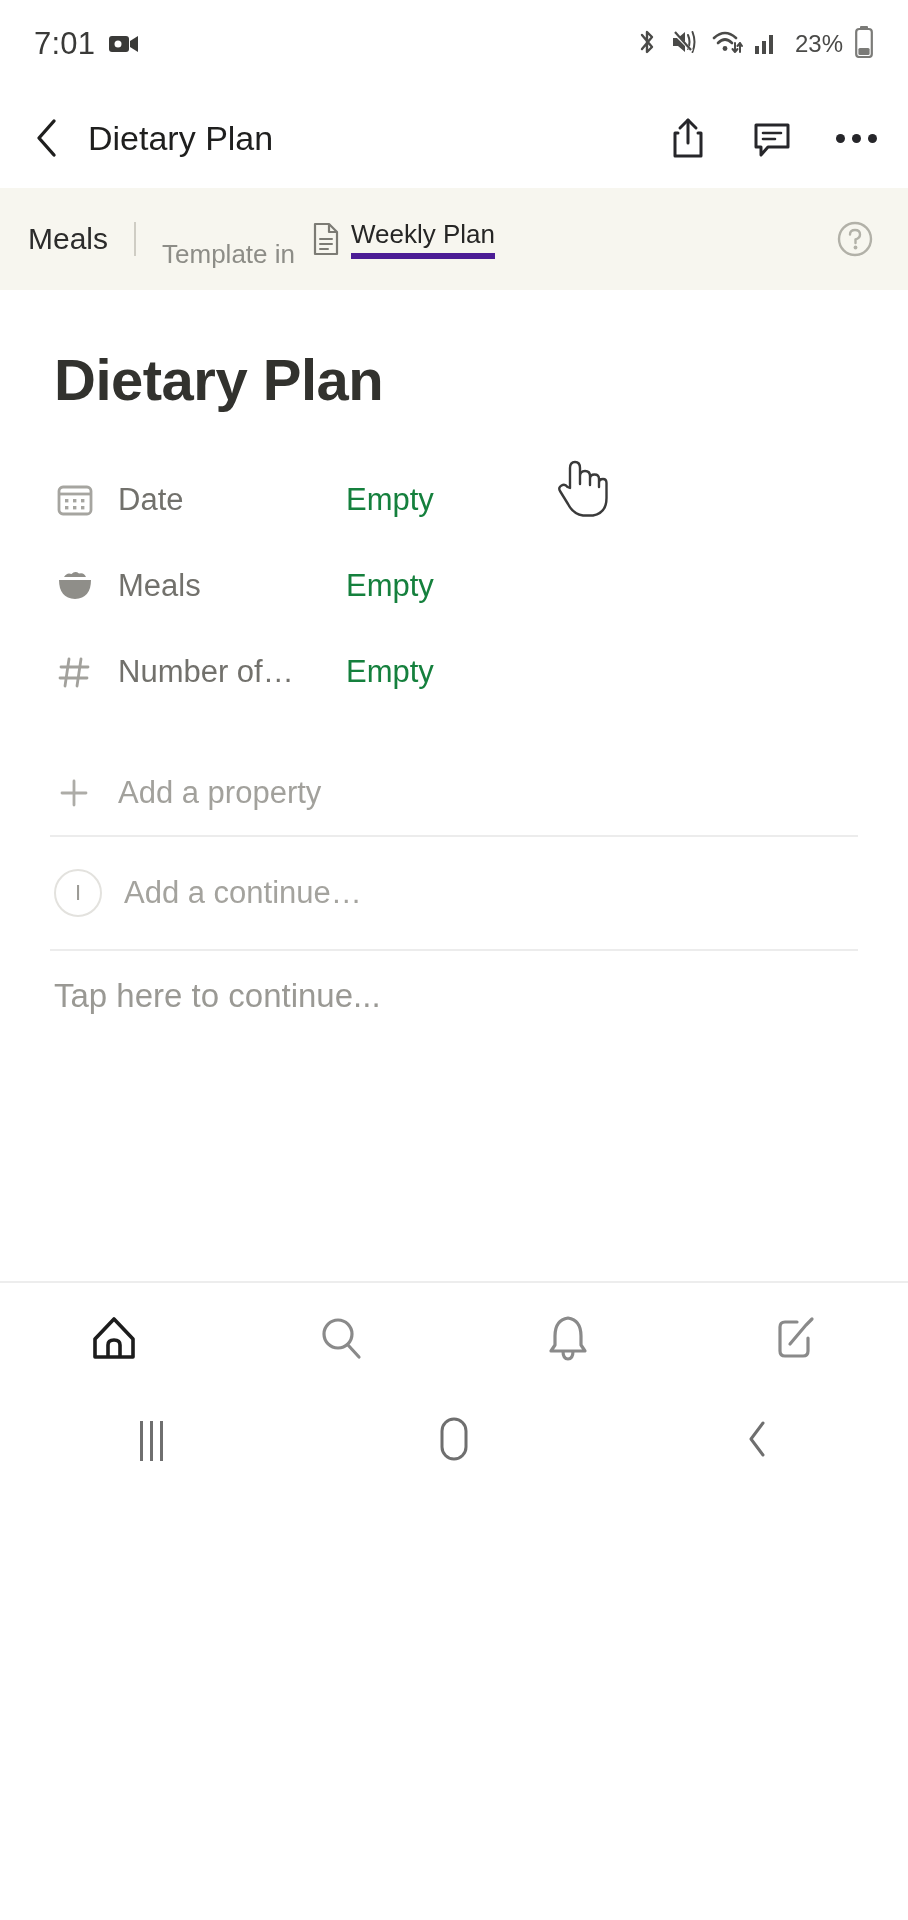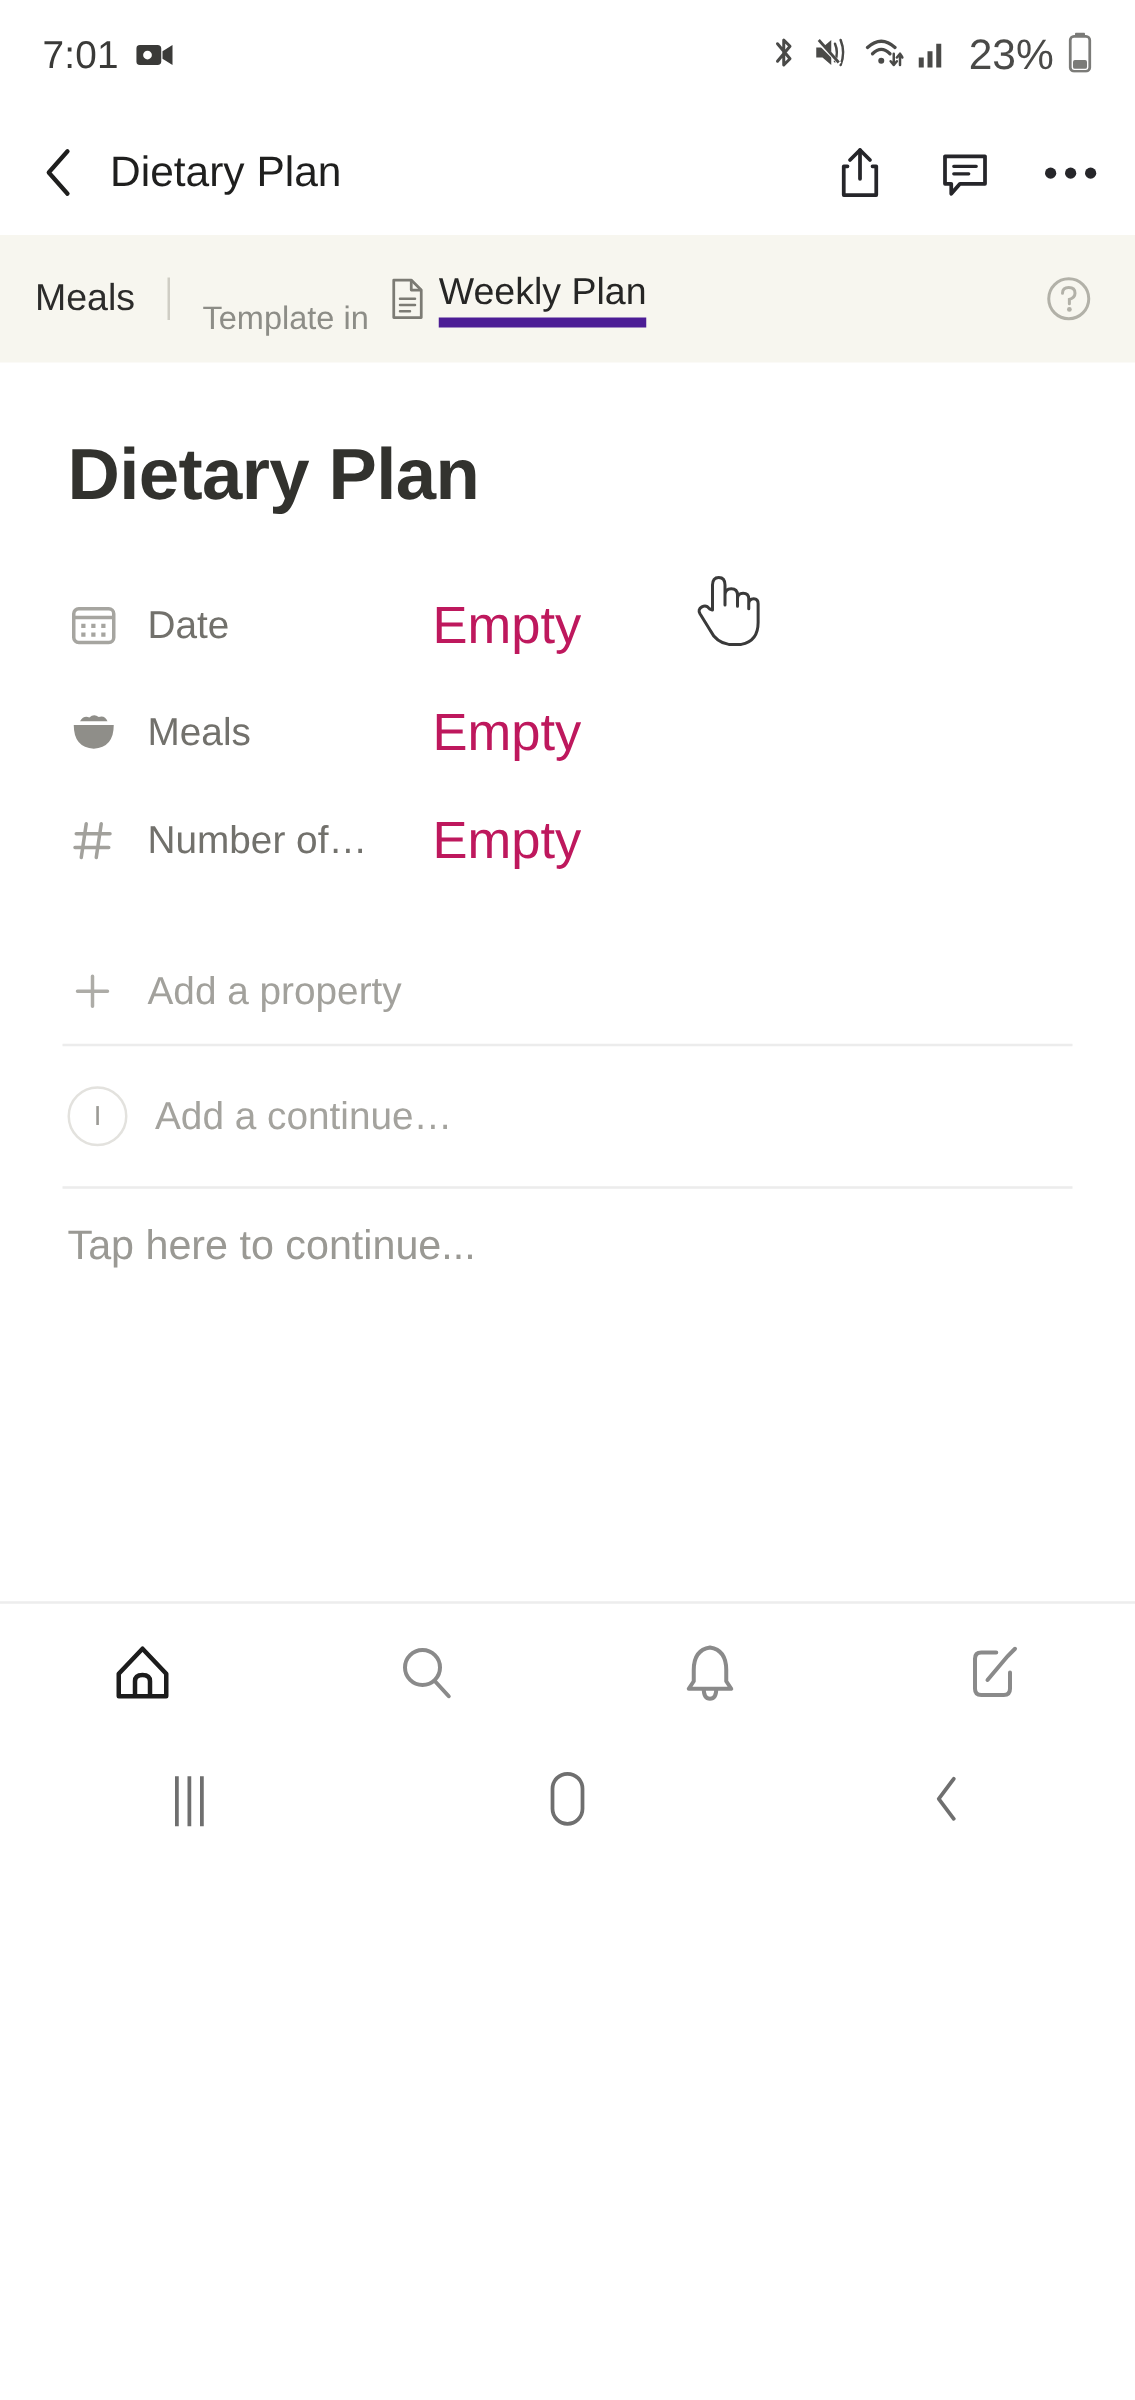--- a/index.html
+++ b/index.html
@@ -16,21 +16,21 @@
     position:absolute; top:0; left:0; width:908px; height:88px;
     display:flex; align-items:center; padding:0 34px;
   }
   .status-time {
     font-size:31px; color:#3a3a38; letter-spacing:.2px; font-weight:400;
   }
   .status-rec { margin-left:14px; display:flex; align-items:center; }
   .status-right {
     margin-left:auto; display:flex; align-items:center; gap:11px;
   }
-  .status-batt-text { font-size:34px; color:#4a4a48; margin-left:4px; }
+  .status-batt-text { font-size:24px; color:#4a4a48; margin-left:4px; }
 
   
   .appbar {
     position:absolute; top:88px; left:0; width:908px; height:100px;
     display:flex; align-items:center; padding:0 28px 0 24px; background:#fff;
   }
   .back-chevron { width:46px; height:46px; display:flex; align-items:center; justify-content:center; }
   .appbar-title {
     font-size:34px; color:#1f1f1e; margin-left:18px; font-weight:400;
     white-space:nowrap;
@@ -43,22 +43,22 @@
   
   .banner {
     position:absolute; top:188px; left:0; width:908px; height:102px;
     background:#f7f6ef; display:flex; align-items:center; padding:0 32px 0 28px;
   }
   .banner-back { font-size:30px; color:#2c2c2b; }
   .banner-sep { width:2px; height:34px; background:#cfcdc4; margin:0 26px; }
   .banner-label { font-size:26px; color:#8d8d87;margin-top:31px; }
   .banner-docicon { margin:0 10px 0 16px; display:flex; align-items:center; }
   .banner-page {
-    font-size:30px; color:#262625;
-    border-bottom:8px solid #4c1d95; padding-bottom:3px;
+    font-size:26px; color:#262625;
+    border-bottom:6px solid #4c1d95; padding-bottom:3px;
   }
   .banner-help { margin-left:auto; width:42px; height:42px; display:flex; align-items:center; justify-content:center; }
 
   
   .content { position:absolute; top:290px; left:0; width:908px; }
   .page-title {
     font-size:58px; font-weight:bold; color:#32322e;
     padding:56px 0 0 54px; letter-spacing:-0.5px;
   }
 
@@ -66,21 +66,21 @@
   .prop-row {
     display:flex; align-items:center; height:86px;
   }
   .prop-ico {
     width:44px; min-width:44px; display:flex; align-items:center; justify-content:flex-start;
   }
   .prop-name {
     font-size:31px; color:#72716c; margin-left:18px; width:228px;
     white-space:nowrap; overflow:hidden;
   }
-  .prop-val { font-size:42px; color:#be185d; }
+  .prop-val { font-size:31px; color:#15803d; }
 
   .add-prop { display:flex; align-items:flex-end; height:88px; margin-top:8px; }
   .add-prop .plus { width:44px; min-width:44px; display:flex; align-items:center; }
   .add-prop .txt { font-size:31px; color:#a2a19c; margin-left:18px; }
 
   .divider { height:2px; background:#ececec; margin:24px 50px 0 50px; }
 
   .comment-row {
     display:flex; align-items:center; height:112px; padding-left:54px;
   }

